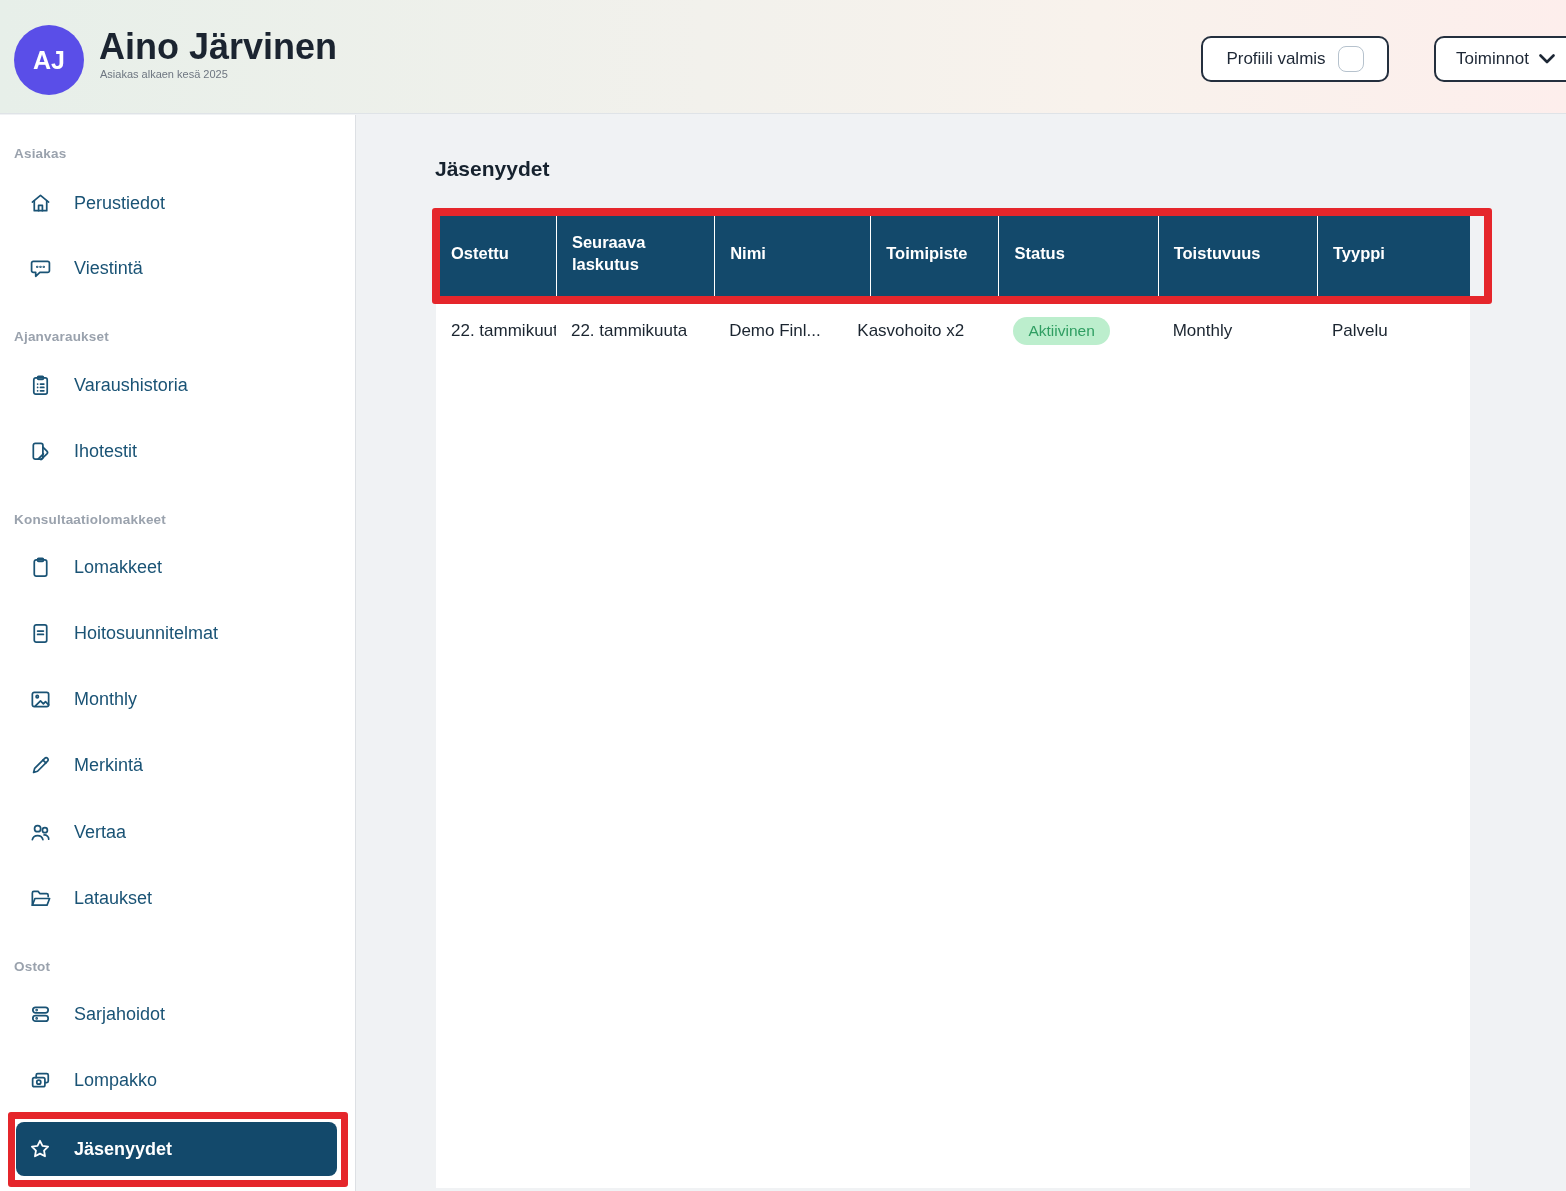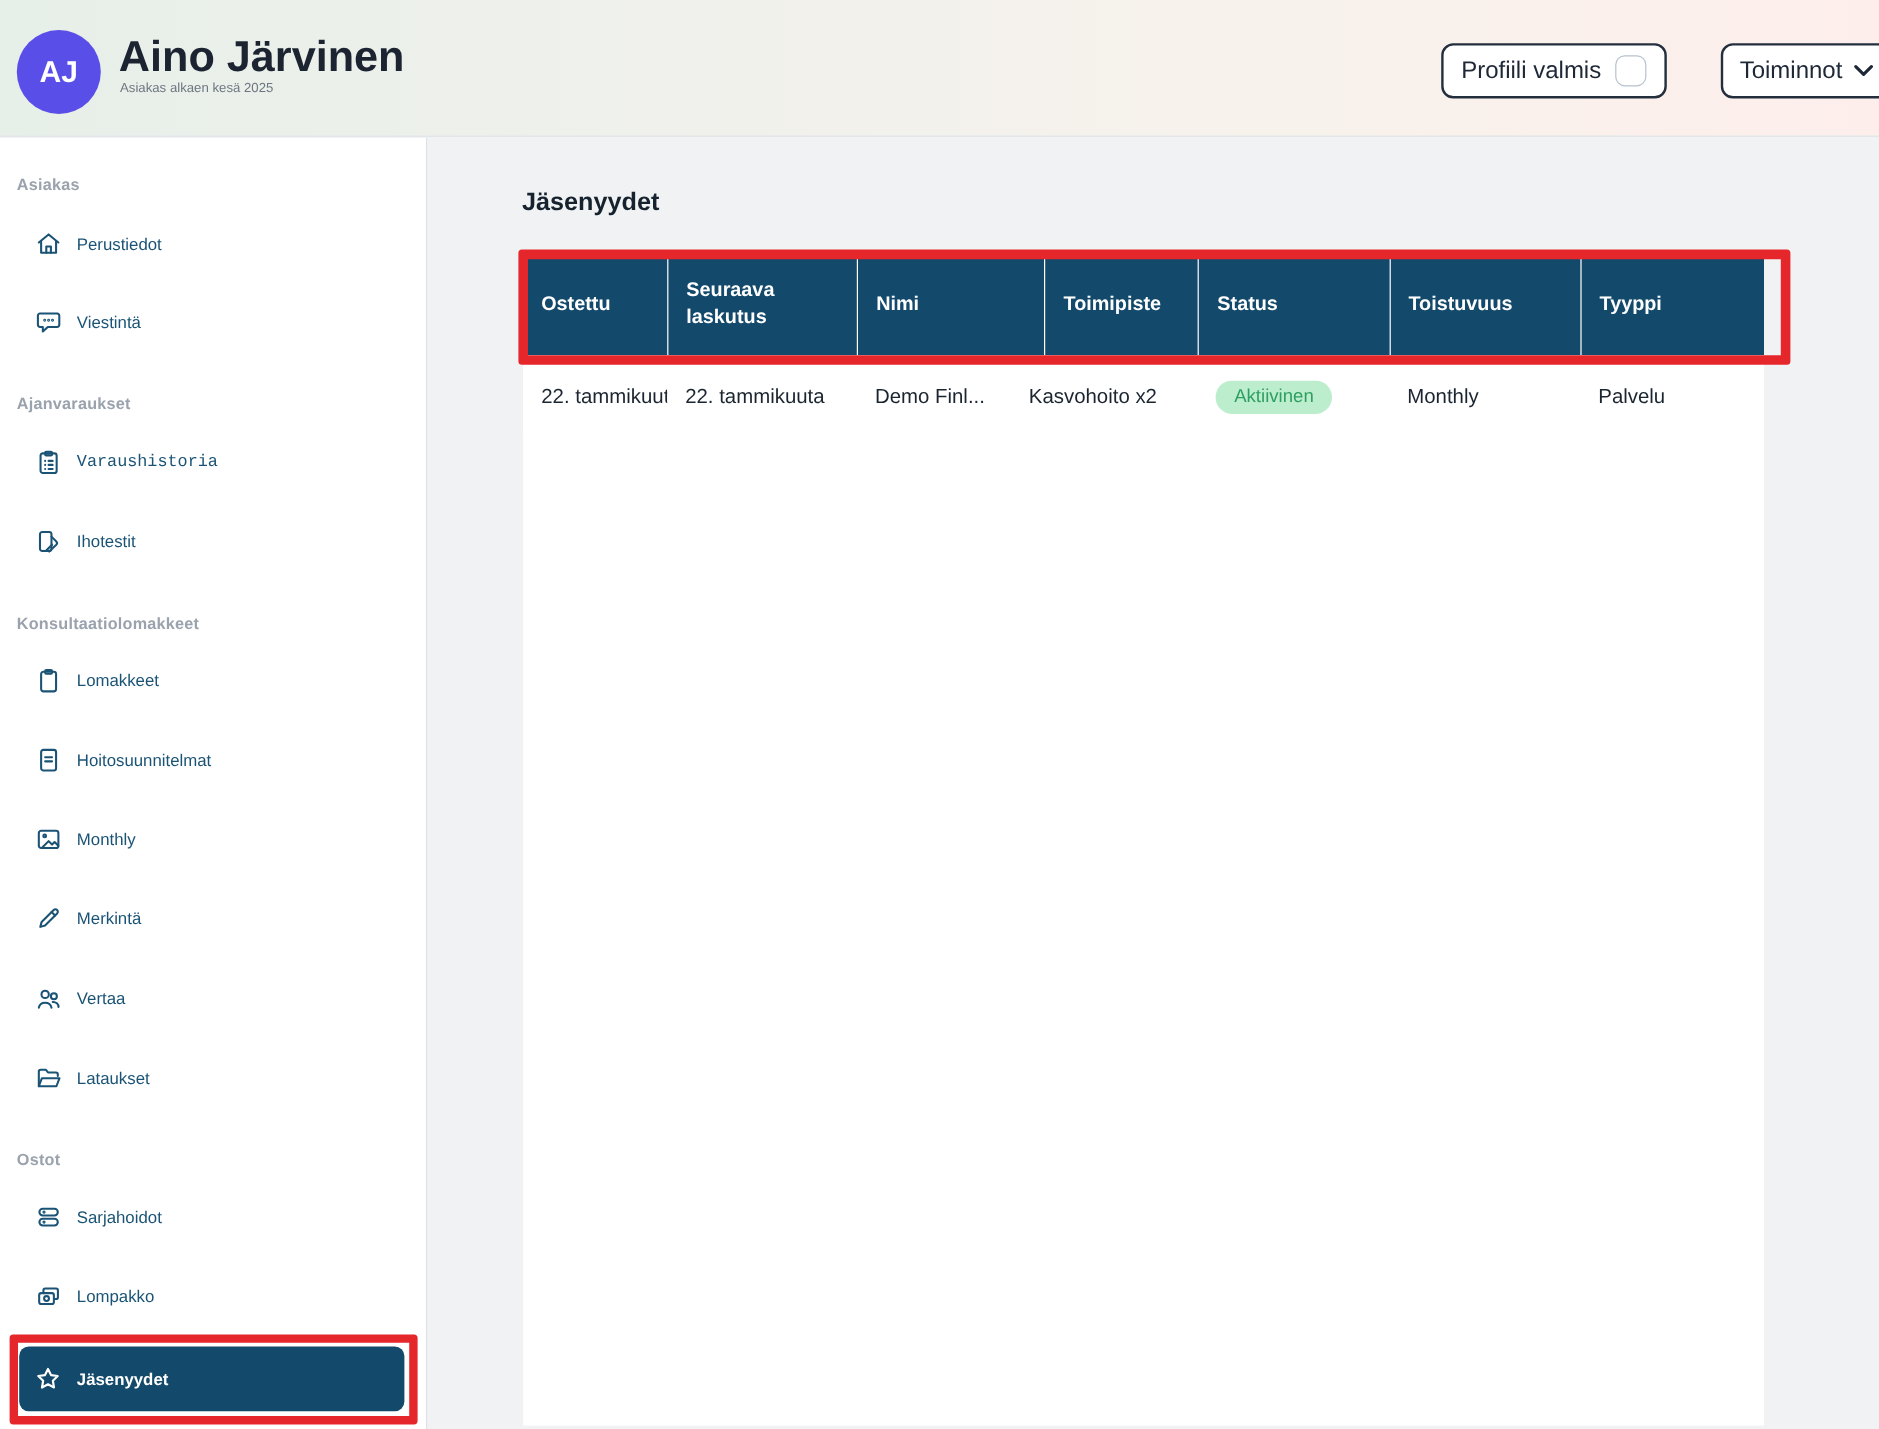--- a/index.html
+++ b/index.html
@@ -11,33 +11,33 @@
             background:linear-gradient(90deg,#e7efe9 0%,#f2f1ec 45%,#f8f2ec 70%,#fdeeec 100%);
             border-bottom:1px solid #dfe3e7; z-index:5; }
   .avatar { position:absolute; left:14px; top:25px; width:70px; height:70px; border-radius:50%;
             background:#5a4ee8; color:#ffffff; font-size:25px; font-weight:700;
             display:flex; align-items:center; justify-content:center; }
   .client-name { position:absolute; left:99px; top:26px; font-size:36px; font-weight:600; color:#1b2430; }
   .client-sub  { position:absolute; left:100px; top:68px; font-size:11px; color:#6e7681; }
 
   .hbtn { position:absolute; top:36px; height:46px; background:#fff; border:2px solid #242f3e;
           border-radius:10px; display:flex; align-items:center; justify-content:center;
-          gap:12px; font-size:20px; color:#1d2735; cursor:pointer;text-align:right; }
+          gap:12px; font-size:17px; color:#1d2735; cursor:pointer;text-align:right; }
   .btn-profile { left:1201px; width:188px; }
   .btn-actions { left:1414px; width:143px; gap:10px;margin-left:20px; }
   .checkbox { width:26px; height:26px; border:1.5px solid #b6c2cd; border-radius:8px; background:#fff; }
 
   
   .sidebar { position:absolute; left:0; top:115px; width:356px; bottom:0;
              background:#fff; border-right:1px solid #dde0e4; z-index:2; }
   .side-label { position:absolute; left:14px; font-size:13.5px; font-weight:700;
                 color:#9aa2ad; letter-spacing:.2px; }
   .side-item { position:absolute; left:16px; width:321px; height:54px; display:flex;
-               align-items:center; padding-left:12px; gap:12px; color:#1a5375;
-               font-size:14px; border-radius:8px; cursor:pointer; }
+               align-items:center; padding-left:12px; gap:22px; color:#1a5375;
+               font-size:18px; border-radius:8px; cursor:pointer; }
   .side-item .icon { width:24px; height:24px; display:flex; align-items:center; justify-content:center; }
   .side-item svg { stroke:#1a5375; fill:none; stroke-width:1.8; stroke-linecap:round; stroke-linejoin:round; }
   .side-item.active { background:#13496b; color:#fff; font-weight:700; }
   .side-item.active svg { stroke:#ffffff; }
 
   
   .annot { position:absolute; border:7px solid #e5262b; border-radius:3px;
            pointer-events:none; z-index:10; background:transparent; }
   .annot-sidebar { left:8px; top:997px; width:340px; height:75px; }
   .annot-table   { left:75px; top:93px; width:1060px; height:96px; border-width:8px; }
@@ -103,21 +103,21 @@
           <circle cx="8.6" cy="10.3" r="0.4" fill="#1a5375"></circle>
           <circle cx="12" cy="10.3" r="0.4" fill="#1a5375"></circle>
           <circle cx="15.4" cy="10.3" r="0.4" fill="#1a5375"></circle>
         </svg>
     </span>
     <span>Viestintä</span>
   </div>
 
   <div class="side-label" style="top:214px;">Ajanvaraukset</div>
 
-  <div class="side-item" style="top:243px;font-family:Liberation Mono, monospace;">
+  <div class="side-item" style="top:243px;">
     <span class="icon">
       <svg width="23" height="23" viewBox="0 0 24 24">
           <rect x="5" y="4" width="14" height="17" rx="2"></rect>
           <rect x="9" y="2.5" width="6" height="3.2" rx="1"></rect>
           <path d="M9 10.5 h0.01 M12 10.5 h3.5 M9 14 h0.01 M12 14 h3.5 M9 17.5 h0.01 M12 17.5 h3.5"></path>
         </svg>
     </span>
     <span>Varaushistoria</span>
   </div>
 

